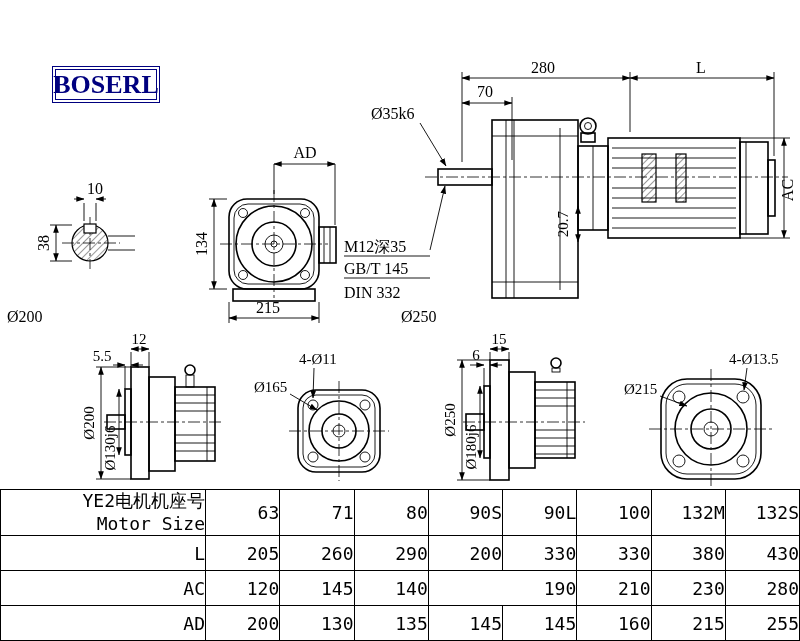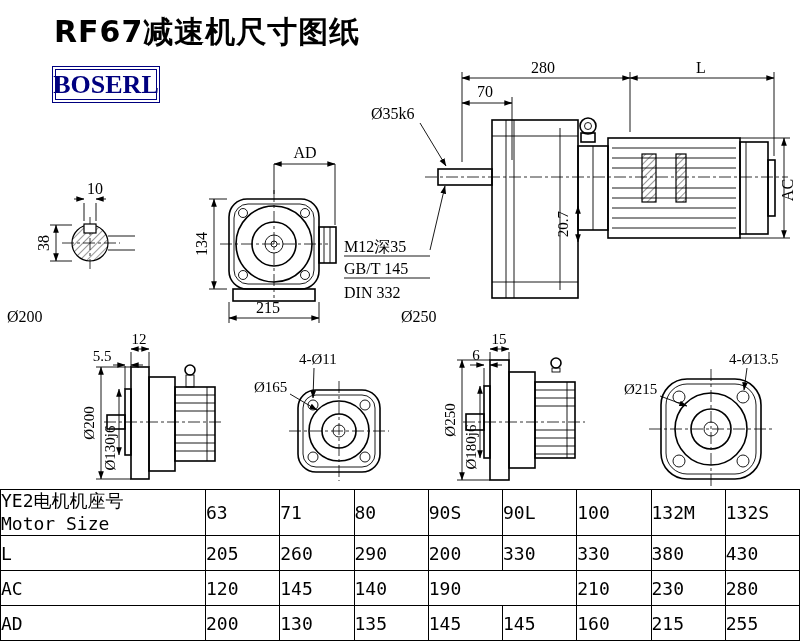--- a/index.html
+++ b/index.html
@@ -13,21 +13,21 @@
         display:flex;align-items:center;justify-content:center;background:#fff}
   svg.sheet{position:absolute;left:0;top:0}
   svg text{font-family:"Liberation Serif",serif;fill:#000}
   .dtxt{font-size:15px}
   .dtxt-lg{font-size:16px}
   .oline{fill:none;stroke:#000;stroke-width:1.6}
   .thin{fill:none;stroke:#000;stroke-width:0.9}
   .cl{fill:none;stroke:#000;stroke-width:0.8;stroke-dasharray:12 3 3 3}
   .kw{stroke:#000;stroke-width:1.2}
   table.spec{position:absolute;left:0;top:489px;width:800px;height:152px;border-collapse:collapse;
-             table-layout:fixed;text-align:left;font-size:18px;color:#000;
+             table-layout:fixed;text-align:right;font-size:18px;color:#000;
              font-family:"DejaVu Sans Mono","Liberation Sans",monospace}
   table.spec th,table.spec td{border:1px solid #000;font-weight:normal;padding:0;vertical-align:middle}
   col.c0{width:205px}
   tr.r-hdr{height:46px}
   tr.r{height:35px}
   .hdr div{line-height:1.25}
 </style>
 </head>
 <body>
 
@@ -265,21 +265,20 @@
     <circle class="thin" cx="711" cy="429" r="7"></circle>
     <line class="cl" x1="649" y1="429" x2="773" y2="429"></line>
     <line class="cl" x1="711" y1="369" x2="711" y2="487"></line>
     <text class="dtxt" x="729" y="364">4-Ø13.5</text>
     <line class="thin" x1="747" y1="368" x2="744" y2="390" marker-end="url(#arr)"></line>
     <text class="dtxt" x="624" y="394">Ø215</text>
     <line class="thin" x1="660" y1="396" x2="687" y2="406" marker-end="url(#arr)"></line>
   </g>
 </svg>
 
-<div class="title">RF67减速机尺寸图纸</div>
 <div class="logo">BOSERL</div>
 
 <table class="spec">
   <colgroup>
     <col class="c0">
     <col span="8">
   </colgroup>
   <tbody>
   <tr class="r-hdr">
     <th class="hdr">

